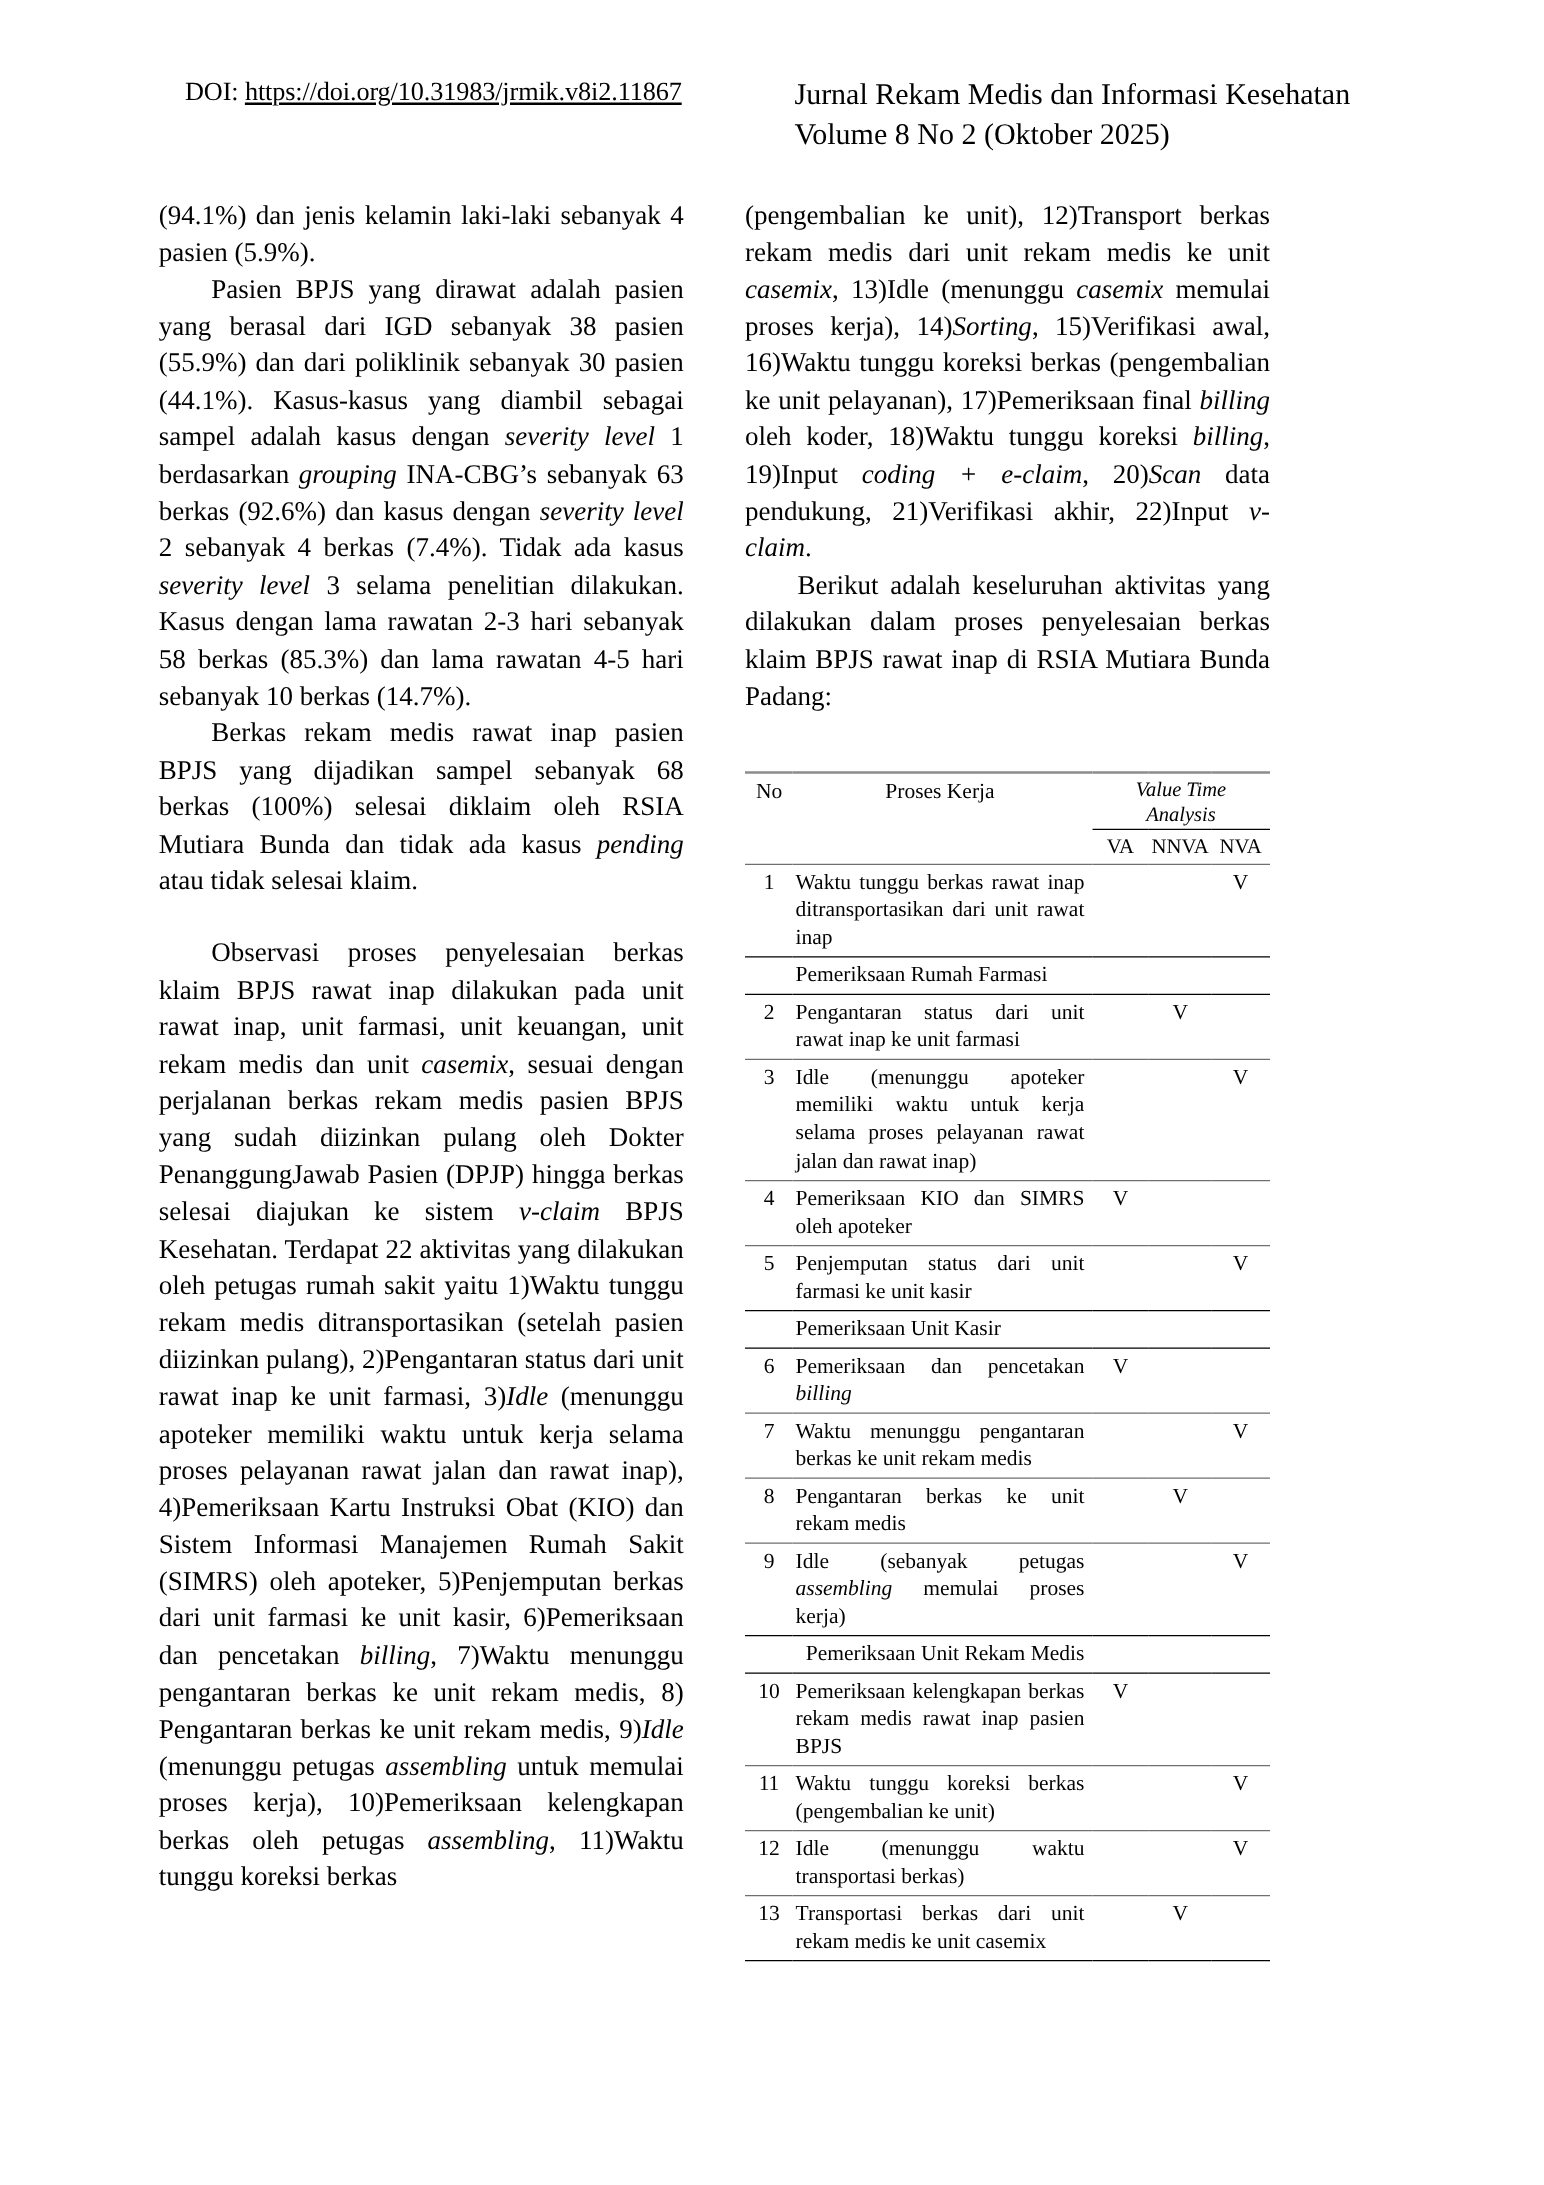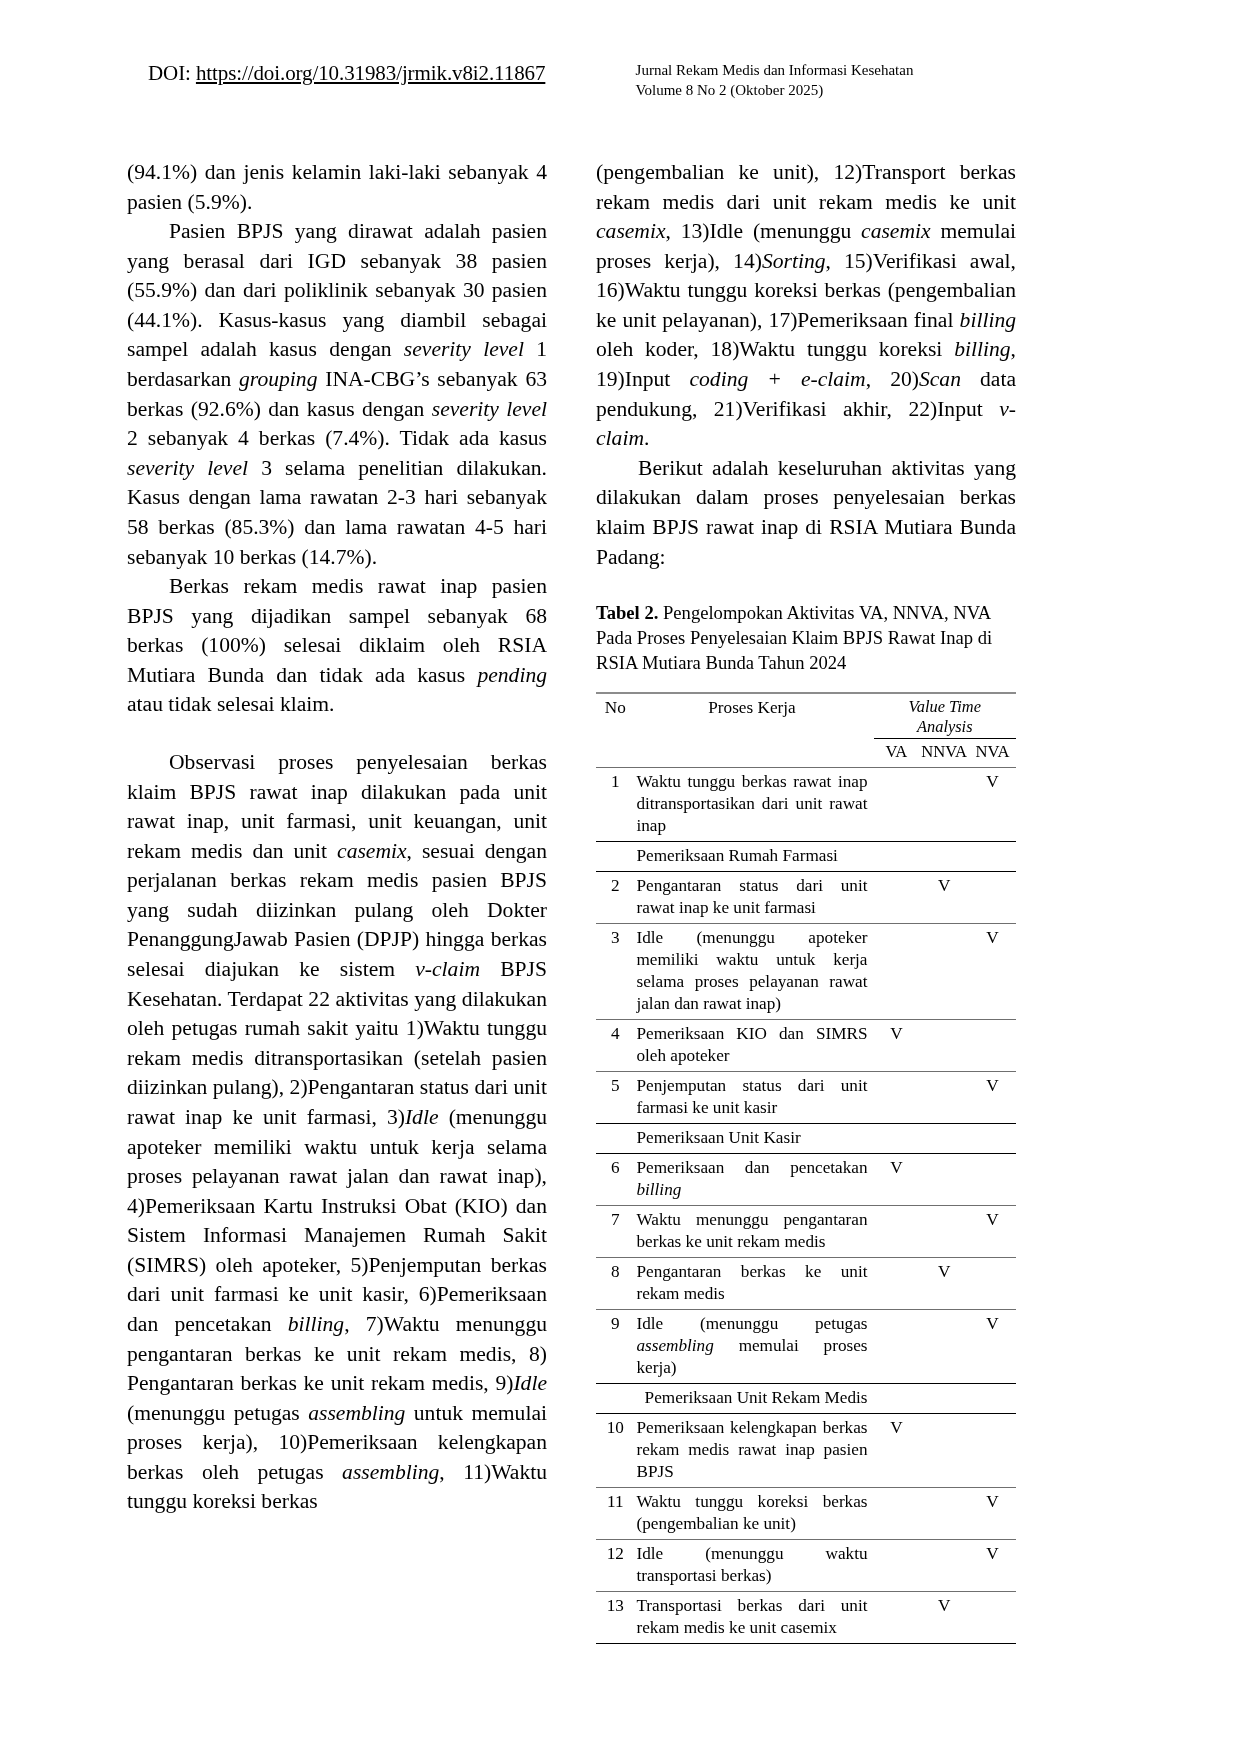--- a/index.html
+++ b/index.html
@@ -32,21 +32,21 @@
     font-size: 21px;
     line-height: 1.32;
     letter-spacing: -0.1px;
   }
   .header-doi .link {
     text-decoration: underline;
   }
   .header-journal {
     width: 470px;
     margin-left: 64px;
-    font-size: 15px;
+    font-size: 24px;
     line-height: 1.34;
   }
 
   
   .col {
     position: absolute;
     top: 158px;
     width: 420px;
     font-size: 21.6px;
     line-height: 1.37;
@@ -185,21 +185,20 @@
   </div>
 
   <div class="col col-right">
 
     <p><span>(pengembalian ke unit), 12)Transport berkas rekam medis dari unit rekam medis ke unit </span><span class="it">casemix</span><span>, 13)Idle (menunggu </span><span class="it">casemix</span><span> memulai proses kerja), 14)</span><span class="it">Sorting</span><span>, 15)Verifikasi awal, 16)Waktu tunggu koreksi berkas (pengembalian ke unit pelayanan), 17)Pemeriksaan final </span><span class="it">billing</span><span> oleh koder, 18)Waktu tunggu koreksi </span><span class="it">billing</span><span>, 19)Input </span><span class="it">coding + e-claim</span><span>, 20)</span><span class="it">Scan</span><span> data pendukung, 21)Verifikasi akhir, 22)Input </span><span class="it">v-claim</span><span>.</span></p>
 
     <p class="p-indent"><span>Berikut adalah keseluruhan aktivitas yang dilakukan dalam proses penyelesaian berkas klaim BPJS rawat inap di RSIA Mutiara Bunda Padang:</span></p>
 
     <div class="spacer-line"></div>
 
-    <p class="tbl-caption"><span class="bd">Tabel 2.</span><span> Pengelompokan Aktivitas VA, NNVA, NVA Pada Proses Penyelesaian Klaim BPJS Rawat Inap di RSIA Mutiara Bunda Tahun 2024</span></p>
 
     <div class="tbl-wrap">
       <table class="vt">
         <thead>
           <tr class="rule-top">
             <td class="c-no hdr-no" rowspan="2">No</td>
             <td class="c-proc hdr-proc" rowspan="2">Proses Kerja</td>
             <td class="hdr-vta" colspan="3">
               <div>Value Time</div>
               <div>Analysis</div>
@@ -277,21 +276,21 @@
             </tr>
             <tr class="rule-thin">
               <td class="c-no">8</td>
               <td class="c-proc">Pengantaran berkas  ke unit rekam medis</td>
               <td class="c-va mark"></td>
               <td class="c-nnva mark">V</td>
               <td class="c-nva mark"></td>
             </tr>
             <tr class="rule-thin">
               <td class="c-no">9</td>
-              <td class="c-proc"><span>Idle (menunggu petugas </span><span class="it">assembling</span><span> memulai proses kerja)</span></td>
+              <td class="c-proc"><span>Idle (sebanyak petugas </span><span class="it">assembling</span><span> memulai proses kerja)</span></td>
               <td class="c-va mark"></td>
               <td class="c-nnva mark"></td>
               <td class="c-nva mark">V</td>
             </tr>
             <tr class="group-row rule-mid">
               <td class="c-no"></td>
               <td class="c-proc" style="text-align: right;">Pemeriksaan Unit Rekam Medis</td>
               <td class="c-va"></td>
               <td class="c-nnva"></td>
               <td class="c-nva"></td>

